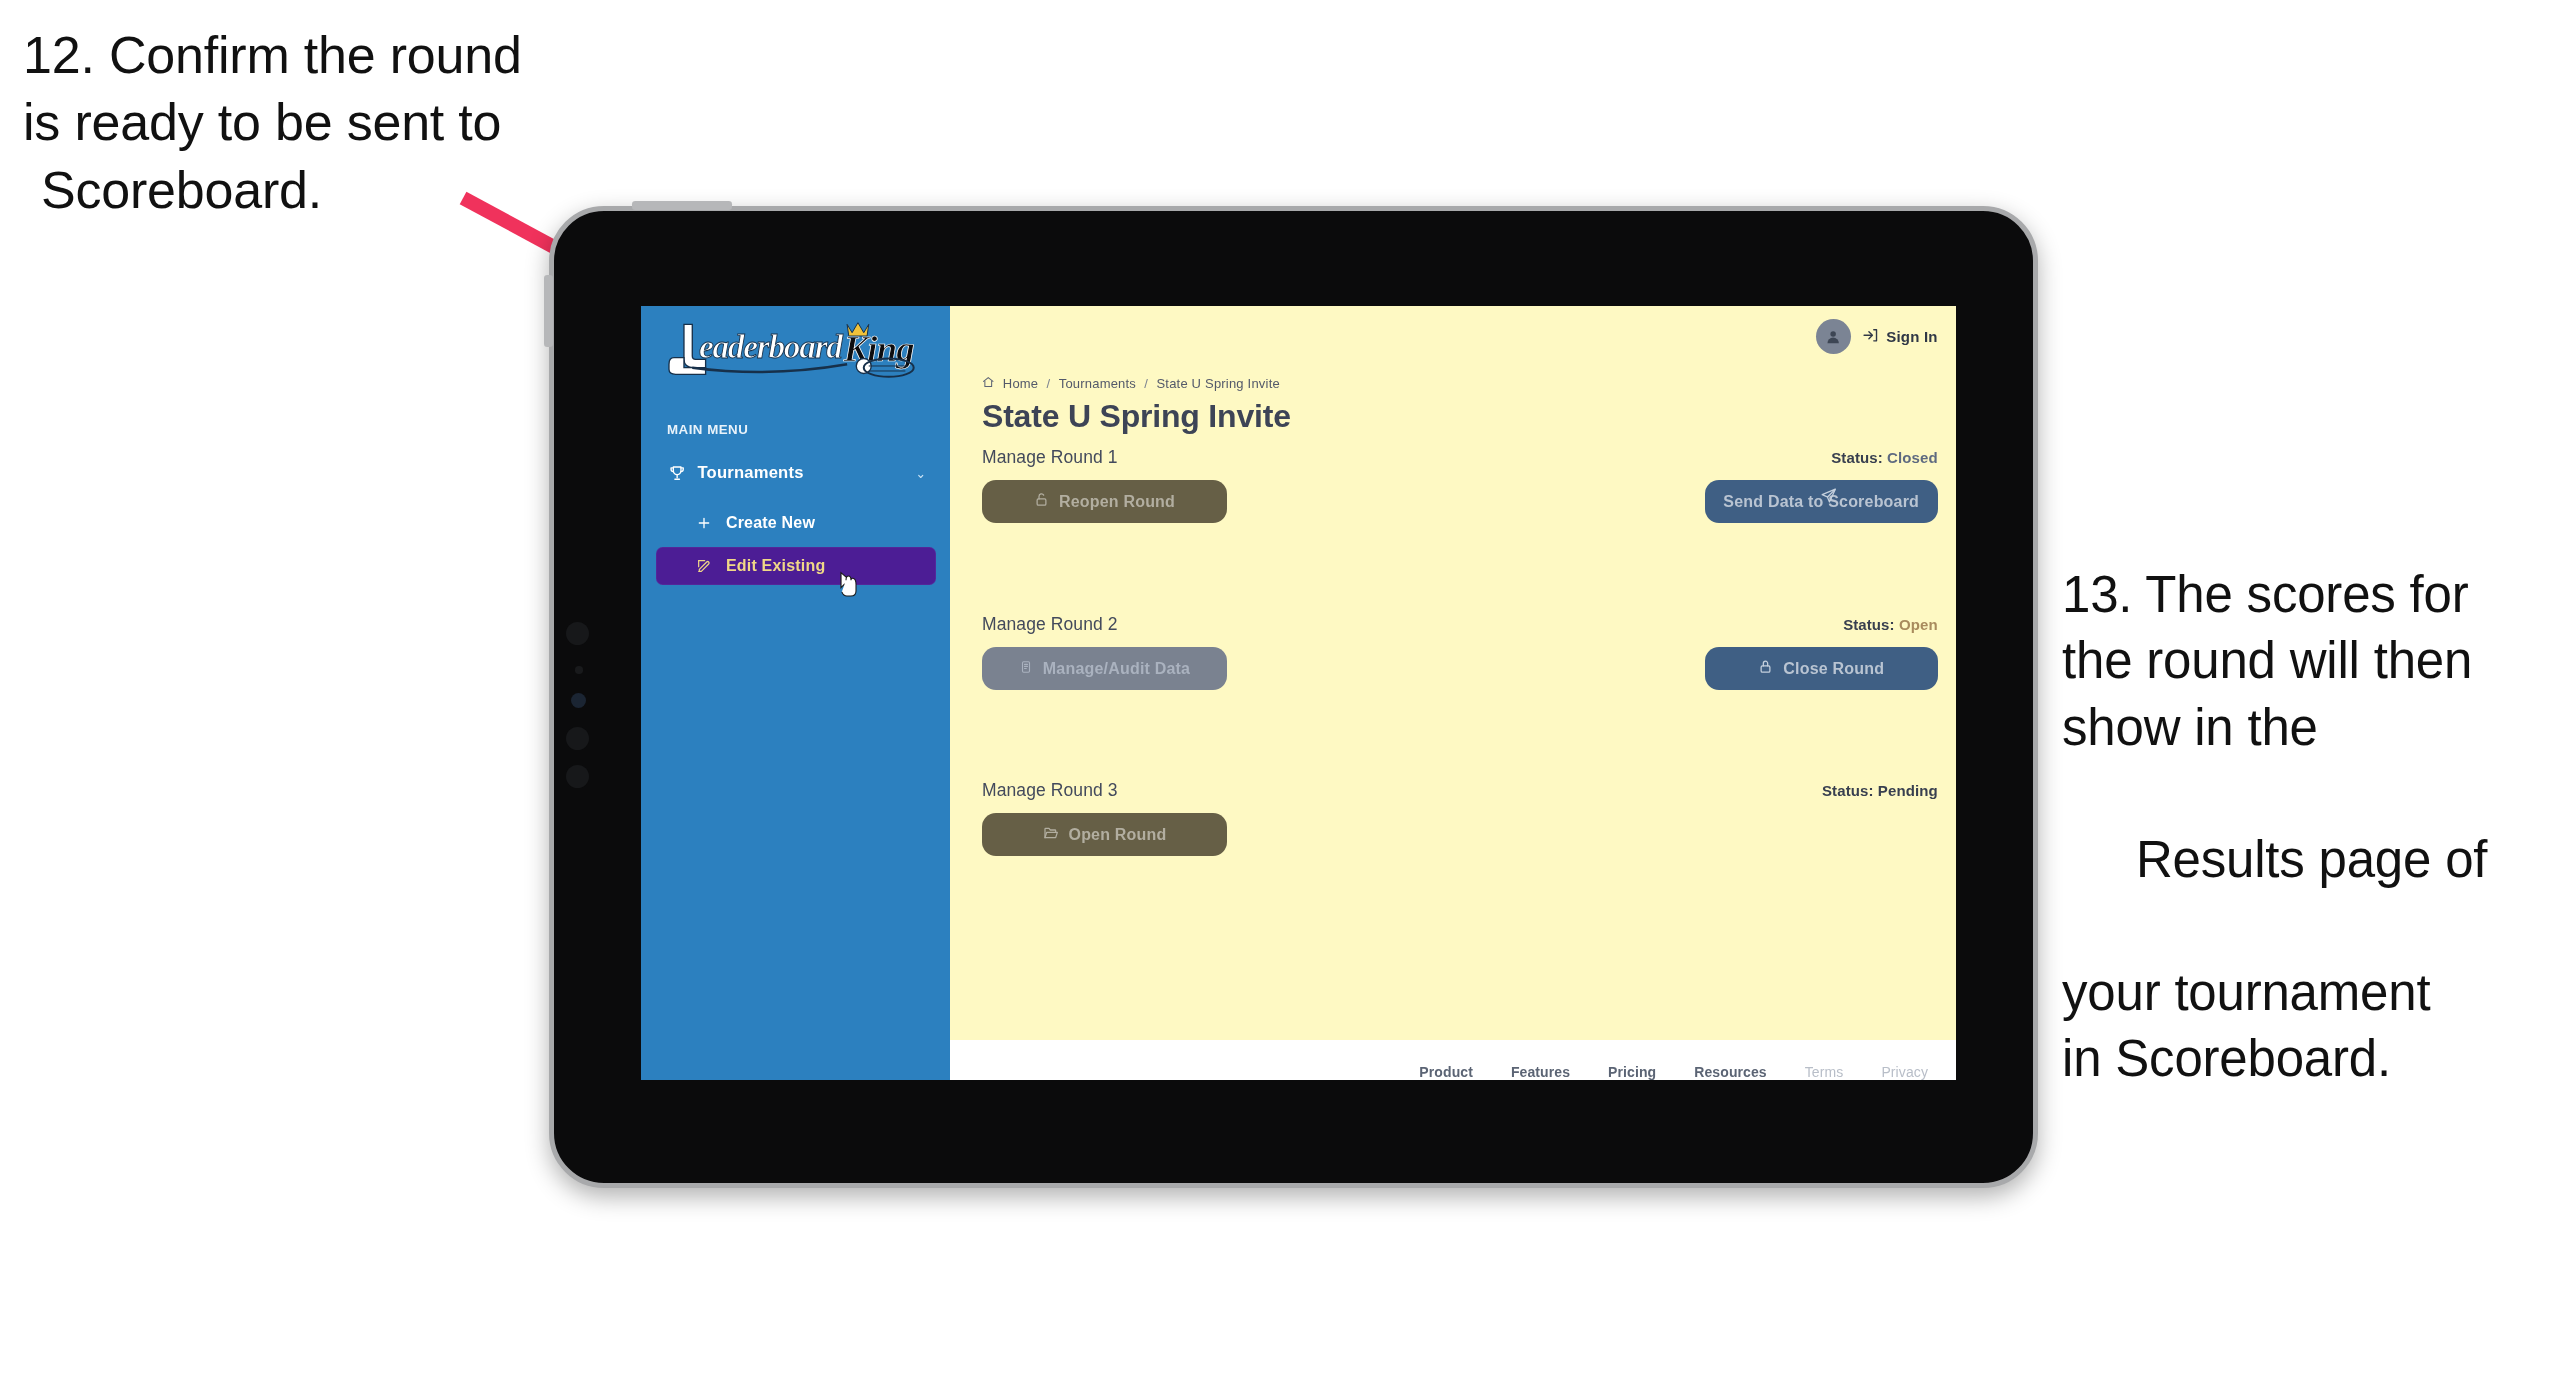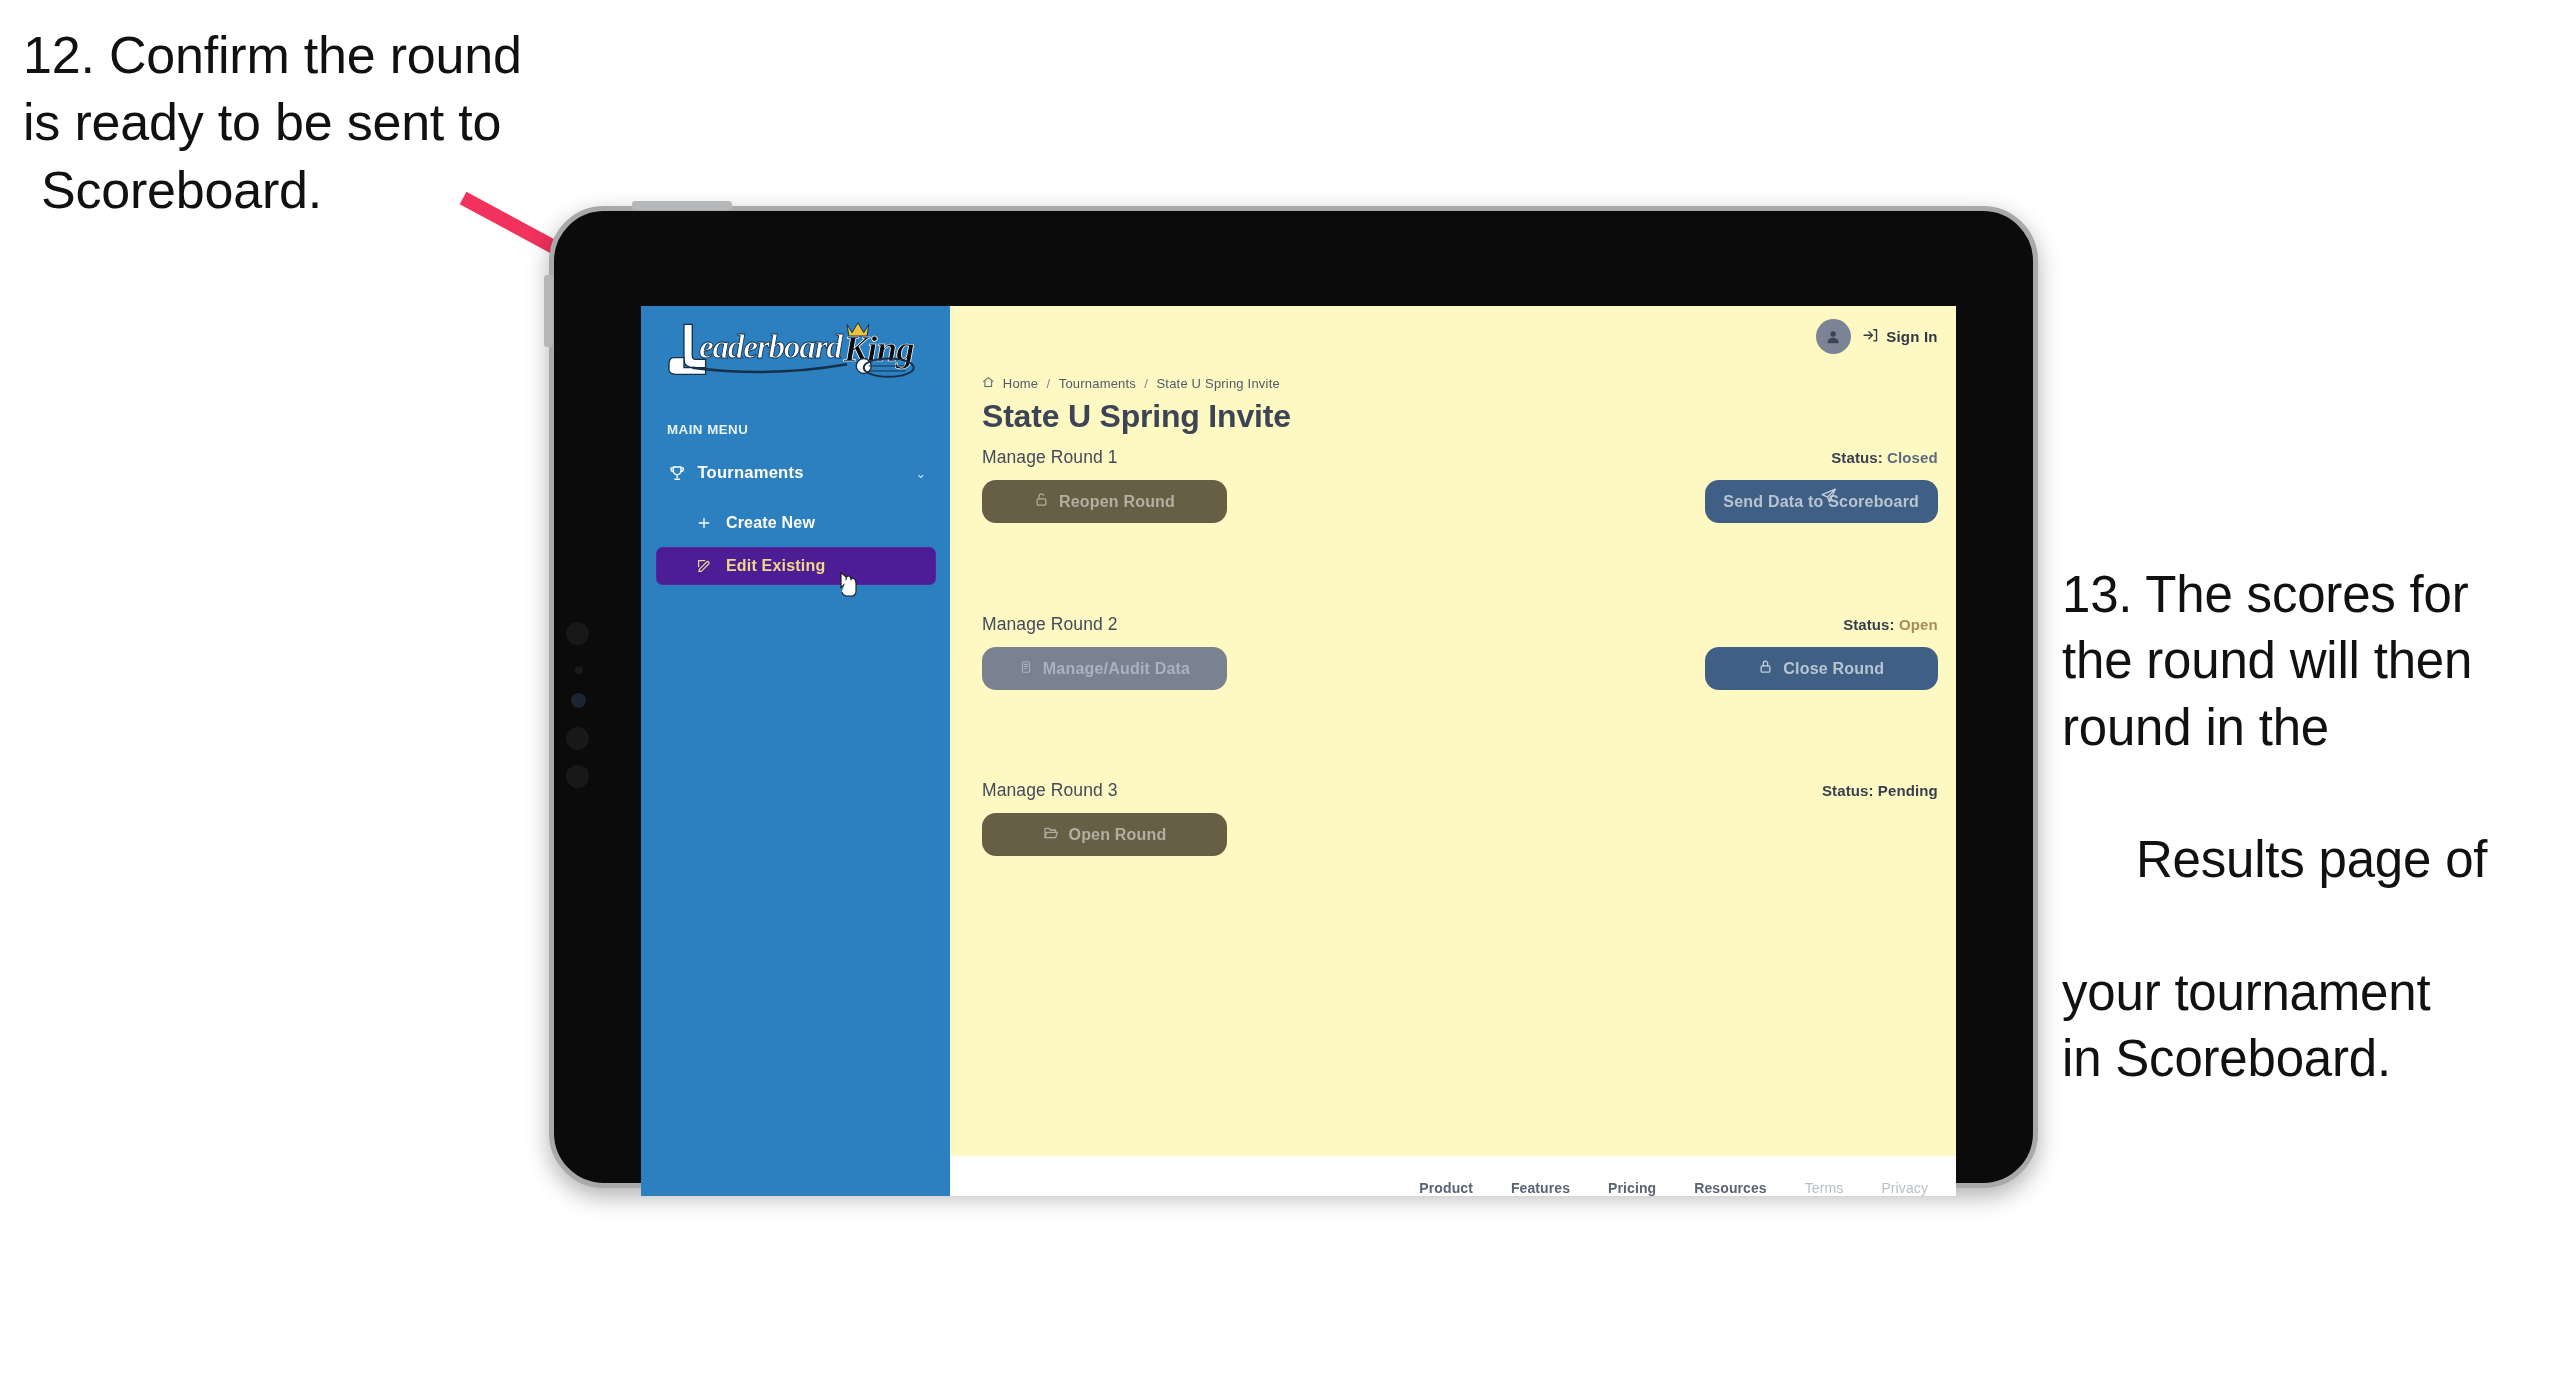--- a/index.html
+++ b/index.html
@@ -90,21 +90,21 @@
   #sensor-dot-3 { left: 571px; top: 693px;  width: 15px; height: 15px; background:#1b2533; }
   #sensor-dot-4 { left: 566px; top: 727px;  width: 23px; height: 23px; }
   #sensor-dot-5 { left: 566px; top: 765px;  width: 23px; height: 23px; }
 
   
   #tablet-screen {
     position: absolute;
     left: 641px;
     top: 306px;
     width: 1315px;
-    height: 890px;
+    height: 774px;
     background: #8f98a6;
     overflow: hidden;
   }
 
   
   #app-sidebar {
     position: absolute;
     left: 0; top: 0;
     width: 309px;
     height: 100%;
@@ -580,20 +580,20 @@
     <span class="footer-link muted">Terms</span>
     <span class="footer-link muted">Privacy</span>
   </div>
 
 
 </div>
 
 <div class="annotation" id="annotation-right">
   <span class="ln">13. The scores for</span>
   <span class="ln">the round will then</span>
-  <span class="ln">round in the</span>
+  <span class="ln">show in the</span>
   <span class="ln">
     <span class="bold">Results</span><span> page of</span>
   </span>
   <span class="ln">your tournament</span>
   <span class="ln">in Scoreboard.</span>
 </div>
 
 
 </body></html>

